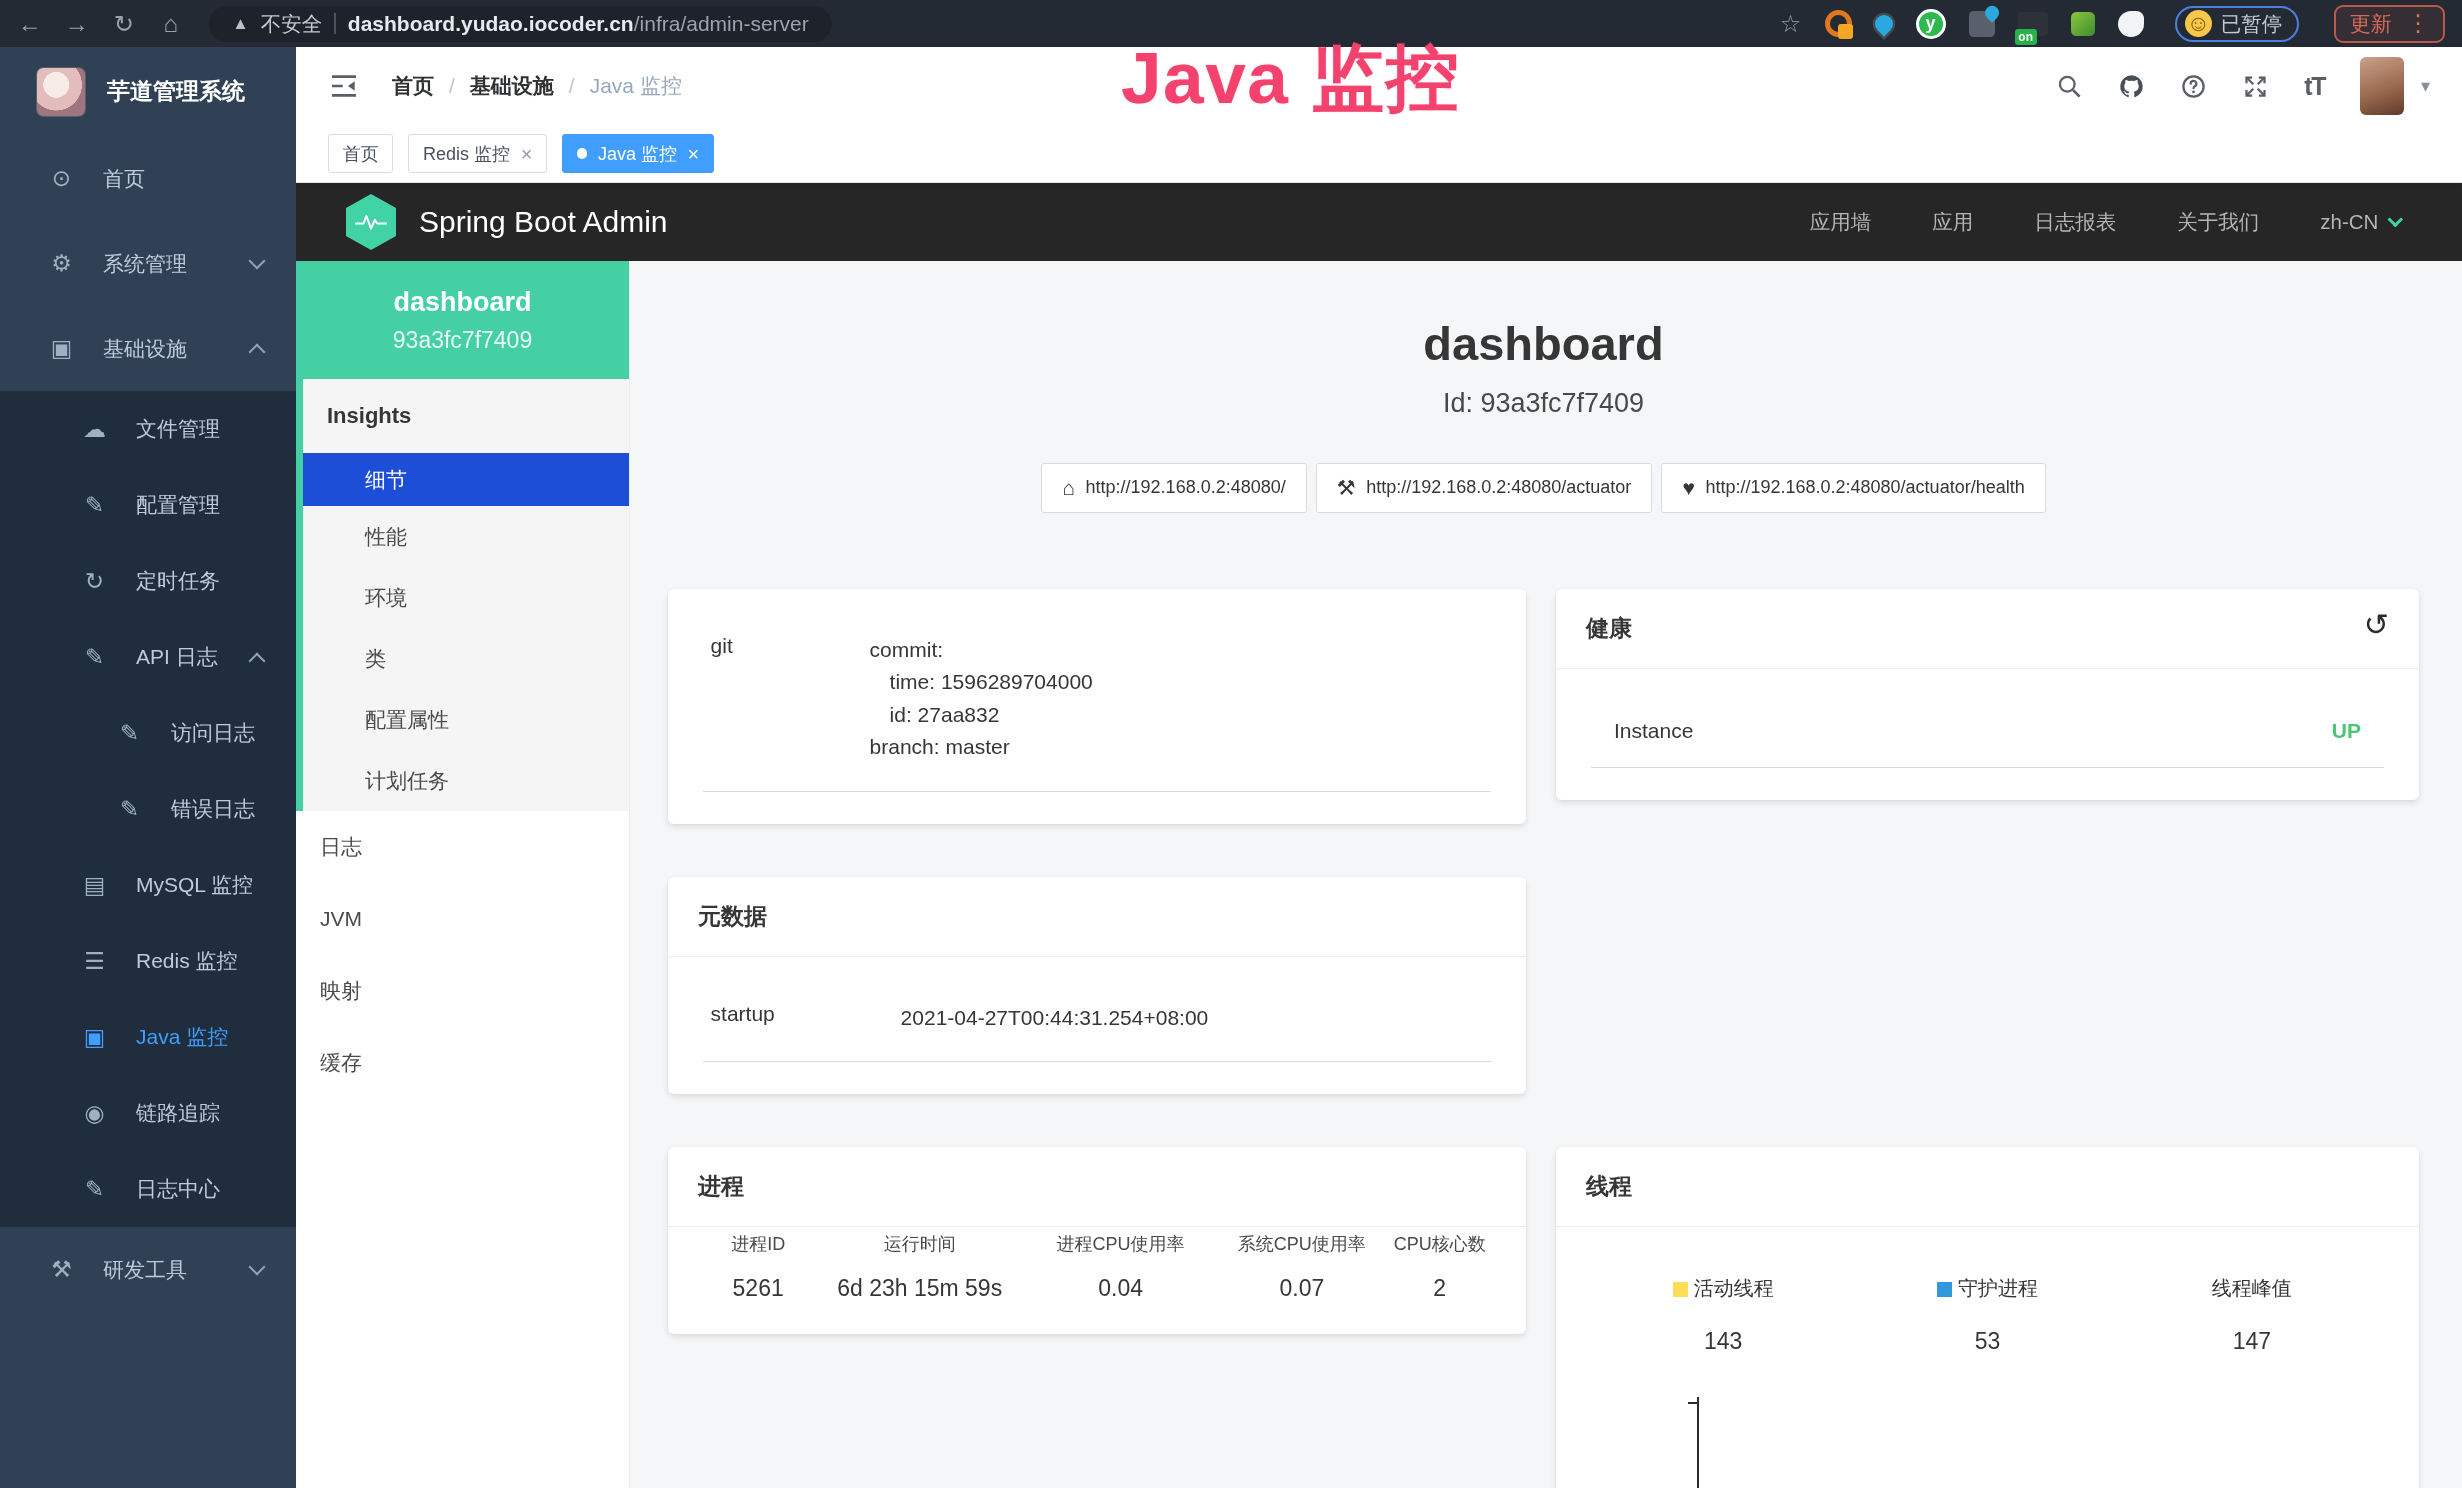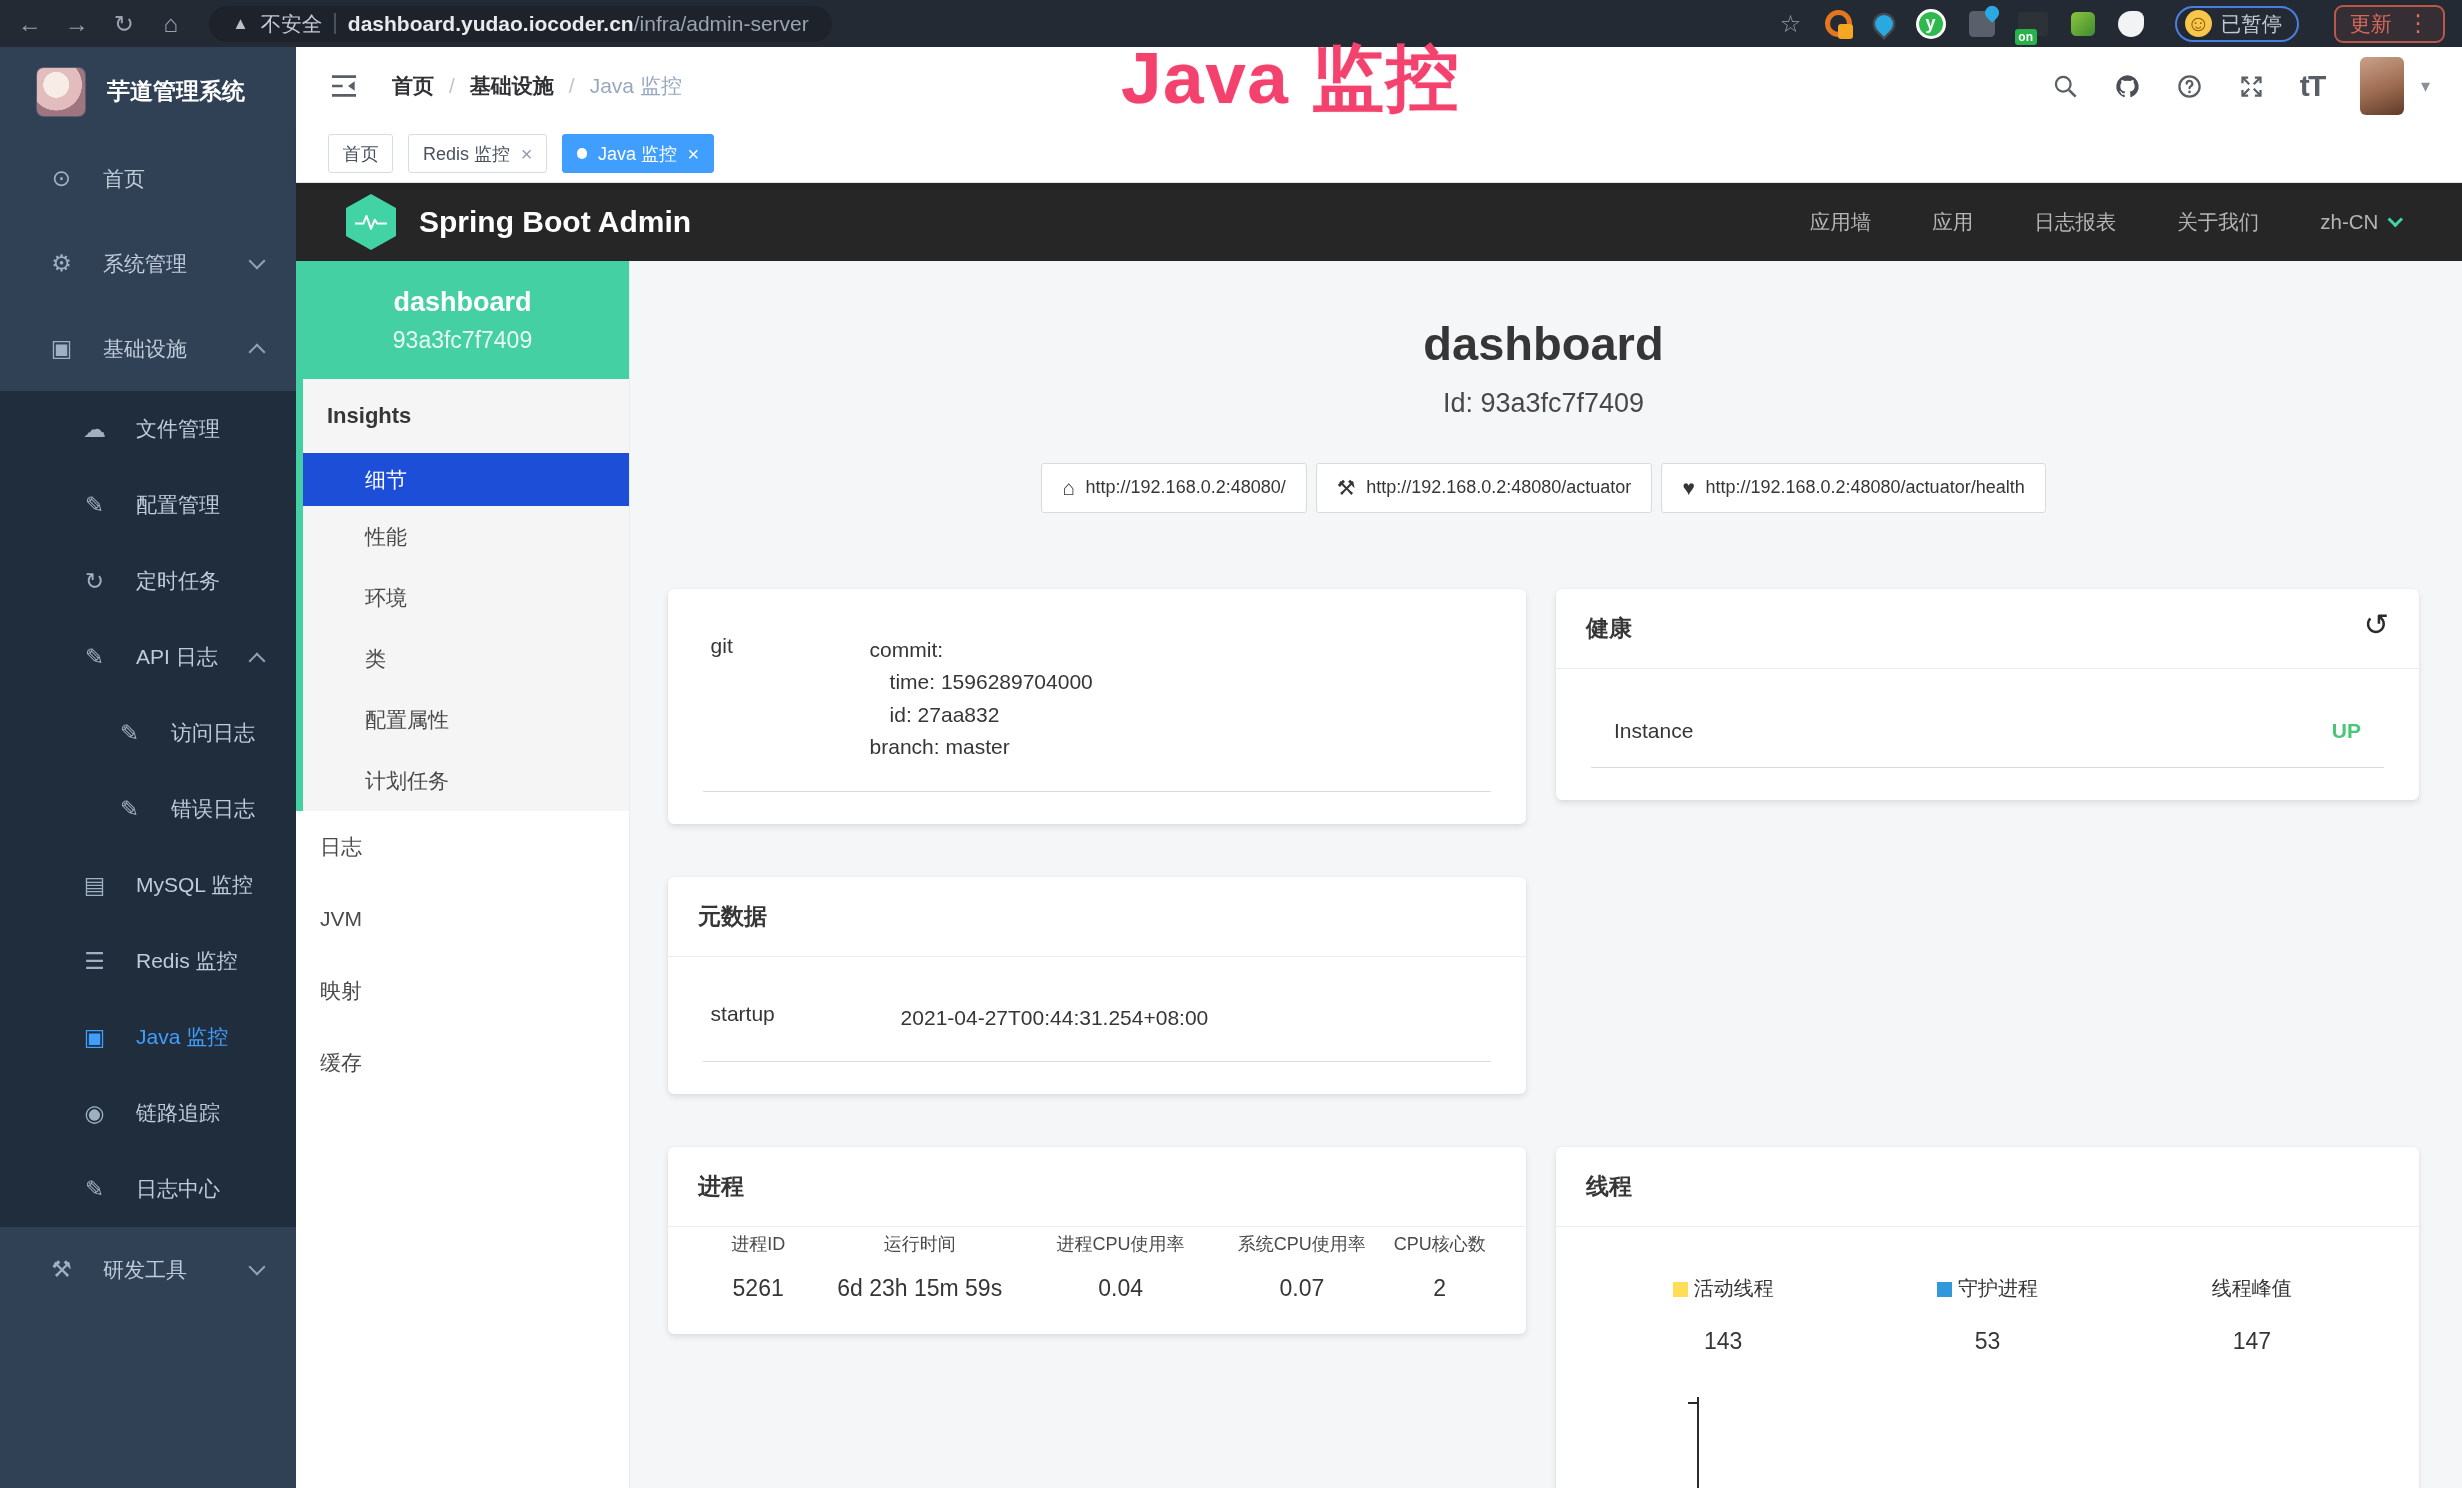--- a/index.html
+++ b/index.html
@@ -59,37 +59,37 @@
   .topnav { height:78px; background:#fff; display:flex; align-items:center; padding:0 32px; gap:26px; }
   .fold-btn svg { width:32px; height:32px; display:block; }
   .breadcrumb { display:flex; align-items:center; gap:15px; font-size:21px; margin-left:6px; }
   .bc-link { color:#303133; font-weight:600; }
   .bc-sep { color:#c0c4cc; font-weight:400; }
   .bc-current { color:#97a8be; }
   .t-spacer { flex:1; }
   .tn-icons { display:flex; align-items:center; gap:35px; }
   .tn-ico { display:inline-flex; }
   .tn-ico svg { width:27px; height:27px; }
-  .tT { font-size:30px; color:#5a5e66; font-weight:700; letter-spacing:-1.5px; }
+  .tT { font-size:25px; color:#5a5e66; font-weight:700; letter-spacing:-1.5px; }
   .avatar { width:44px; height:58px; border-radius:6px; background:linear-gradient(160deg,#caa18a 0%,#9c6b50 55%,#5f3a2a 100%); }
   .caret-dn { font-size:18px; color:#8a9099; margin-left:-18px; }
 
   .tagsbar { height:58px; background:#fff; display:flex; align-items:center; padding-left:32px; gap:15px; border-bottom:0.8px solid #dfe4ea; box-shadow:0 2.3px 4.6px rgba(0,0,0,.05); position:relative; z-index:2; }
   .tag { height:39px; border:0.8px solid #d8dce5; background:#fff; border-radius:3px; display:flex; align-items:center; padding:0 13.7px; font-size:18px; color:#495060; gap:10.6px; cursor:pointer; }
   .tag .x { color:#8f9bb3; font-size:20px; line-height:1; }
   .tag.active { background:#409eff; border-color:#409eff; color:#fff; }
   .tag.active .dot { width:10.6px; height:10.6px; border-radius:50%; background:#fff; }
   .tag.active .x { color:#fff; }
 
   
   .sba { flex:1; display:flex; flex-direction:column; min-height:0; }
   .sba-nav { height:78px; background:#262626; display:flex; align-items:center; padding:0 61px 0 50px; flex-shrink:0; }
   .brand { display:flex; align-items:center; gap:23px; }
   .hexagon { width:50px; height:56px; background:#42d3a5; clip-path:polygon(50% 0,100% 25%,100% 75%,50% 100%,0 75%,0 25%); display:flex; align-items:center; justify-content:center; }
-  .brand-name { color:#fff; font-size:30px; font-weight:700; }
+  .brand-name { color:#fff; font-size:30px; font-weight:400; }
   .sba-spacer { flex:1; }
   .sba-menu { display:flex; align-items:center; gap:61px; font-size:20.5px; color:#b5b5b5; }
   .sba-menu .m-item { cursor:pointer; }
   .locale { display:flex; align-items:center; gap:12px; cursor:pointer; }
   .chev-g { width:10.6px; height:10.6px; border-right:3px solid #42d3a5; border-bottom:3px solid #42d3a5; transform:rotate(45deg); margin-top:-6px; }
 
   .sba-body { flex:1; display:flex; min-height:0; }
   .sba-side { width:334px; background:#fff; flex-shrink:0; border-right:0.8px solid #ececec; }
   .inst-head { height:118px; background:#45d0a3; color:#fff; display:flex; flex-direction:column; align-items:center; justify-content:center; gap:9px; }
   .inst-name { font-size:27px; font-weight:700; }

